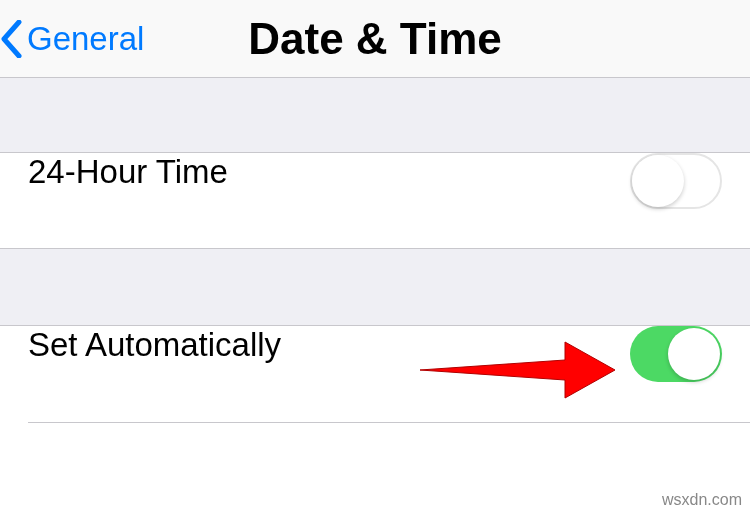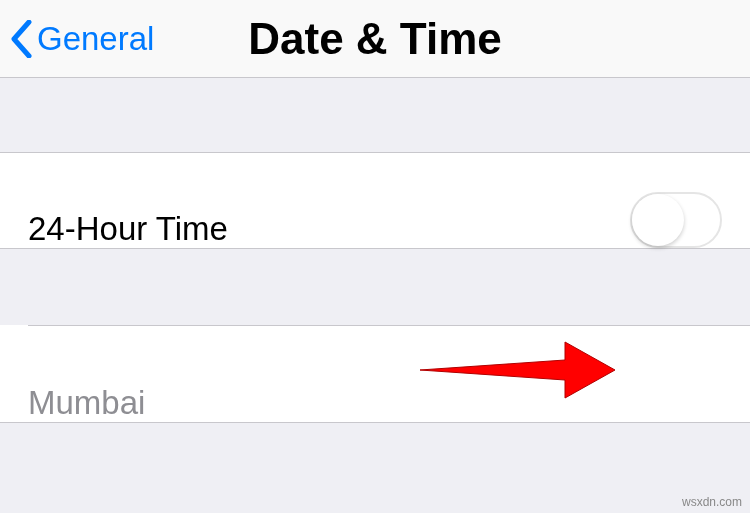--- a/index.html
+++ b/index.html
@@ -22,21 +22,20 @@
       position: relative;
       display: flex;
       align-items: center;
     }
     .back-button {
       display: flex;
       align-items: center;
       color: #007aff;
       font-size: 33px;
       font-weight: 400;
-      padding-left: 10px;
       cursor: pointer;
     }
     .back-chevron {
       width: 22px;
       height: 38px;
       margin-right: 5px;
     }
     .title {
       position: absolute;
       left: 50%;
@@ -50,21 +49,21 @@
     }
     .section-gap-2 {
       height: 76px;
     }
     .cell {
       background: #fff;
       height: 97px;
       border-top: 1px solid #c8c7cc;
       border-bottom: 1px solid #c8c7cc;
       display: flex;
-      align-items: flex-end;
+      align-items: flex-start;
       justify-content: space-between;
       padding: 0 28px;
     }
     .cell-group {
       background: #fff;
     }
     .cell-group .cell:first-child {
       border-top: 1px solid #c8c7cc;
       border-bottom: none;
     }
@@ -120,21 +119,21 @@
     .arrow-annotation {
       position: absolute;
       left: 420px;
       top: 340px;
       pointer-events: none;
     }
     .watermark {
       position: absolute;
       bottom: 4px;
       right: 8px;
-      font-size: 12px;
+      font-size: 16px;
       color: #888;
       font-family: Arial, sans-serif;
     }
   </style>
 </head>
 <body>
 
 <div class="header">
   <div class="back-button">
     <svg class="back-chevron" viewBox="0 0 22 38">
@@ -150,23 +149,28 @@
 <div class="cell">
   <span class="cell-label">24-Hour Time</span>
   <div class="toggle toggle-off">
     <div class="toggle-knob"></div>
   </div>
 </div>
 
 <div class="section-gap-2"></div>
 
 <div class="cell-group">
+  <div class="cell">
+    <span class="cell-label">Set Automatically</span>
+    <div class="toggle toggle-on">
+      <div class="toggle-knob"></div>
+    </div>
+  </div>
   <div class="cell-separator"></div>
   <div class="cell">
-    <span class="cell-value">Mumbai</span>
   </div>
 </div>
 
 <svg class="arrow-annotation" width="195" height="60" viewBox="0 0 195 60">
   <path d="M 0 30 L 145 20 L 145 2 L 195 30 L 145 58 L 145 40 Z" fill="#ff0000" stroke="#b00000" stroke-width="1"></path>
 </svg>
 
 <div class="watermark">wsxdn.com</div>
 
 </body></html>

